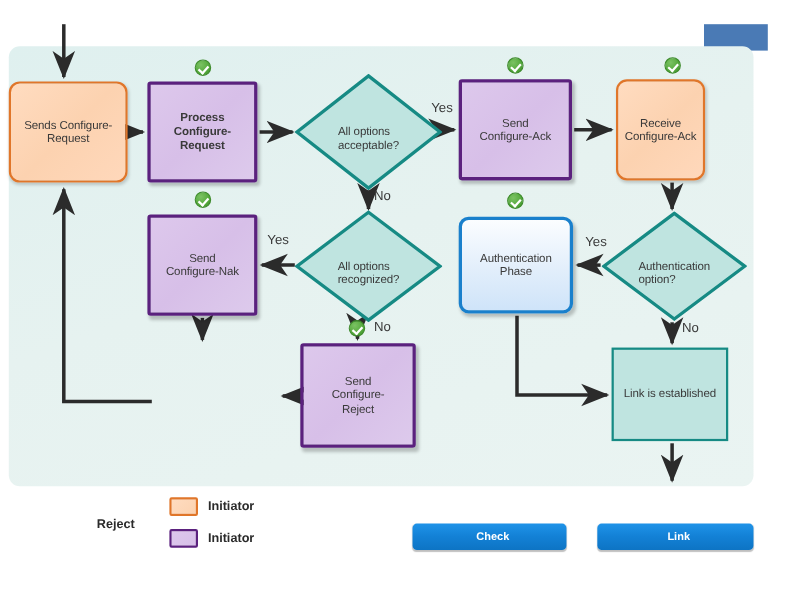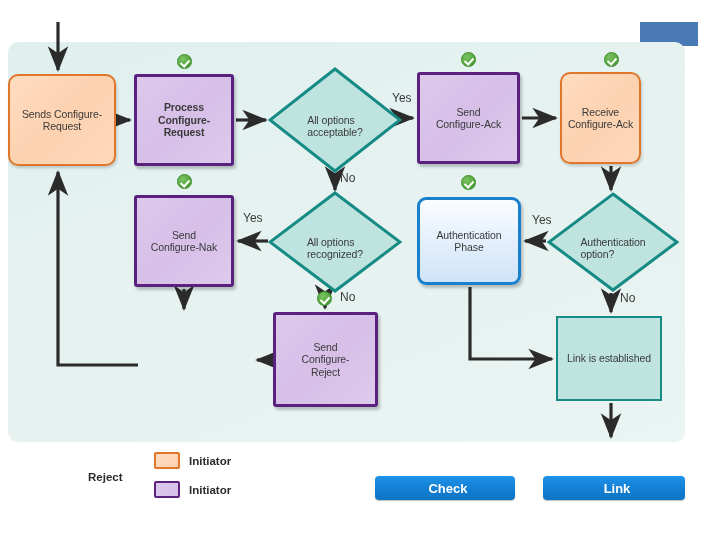--- a/index.html
+++ b/index.html
@@ -196,21 +196,21 @@
 
   
   .action-btn {
     position: absolute;
     height: 24px;
     border: none;
     border-radius: 4px;
     background: linear-gradient(180deg, #1f93e8 0%, #1381d6 48%, #0d74c4 100%);
     color: #ffffff;
     font-family: "Liberation Sans", sans-serif;
-    font-size: 13px;
+    font-size: 10px;
     font-weight: bold;
     cursor: pointer;
     box-shadow: 0 1px 1px rgba(0,0,0,0.25);
     padding-left: 12px;
   }
   #btn-check { left: 375px; top: 476px; width: 140px; }
   #btn-reset { left: 543px; top: 476px; width: 142px; }
 </style>
 </head>
 <body>

